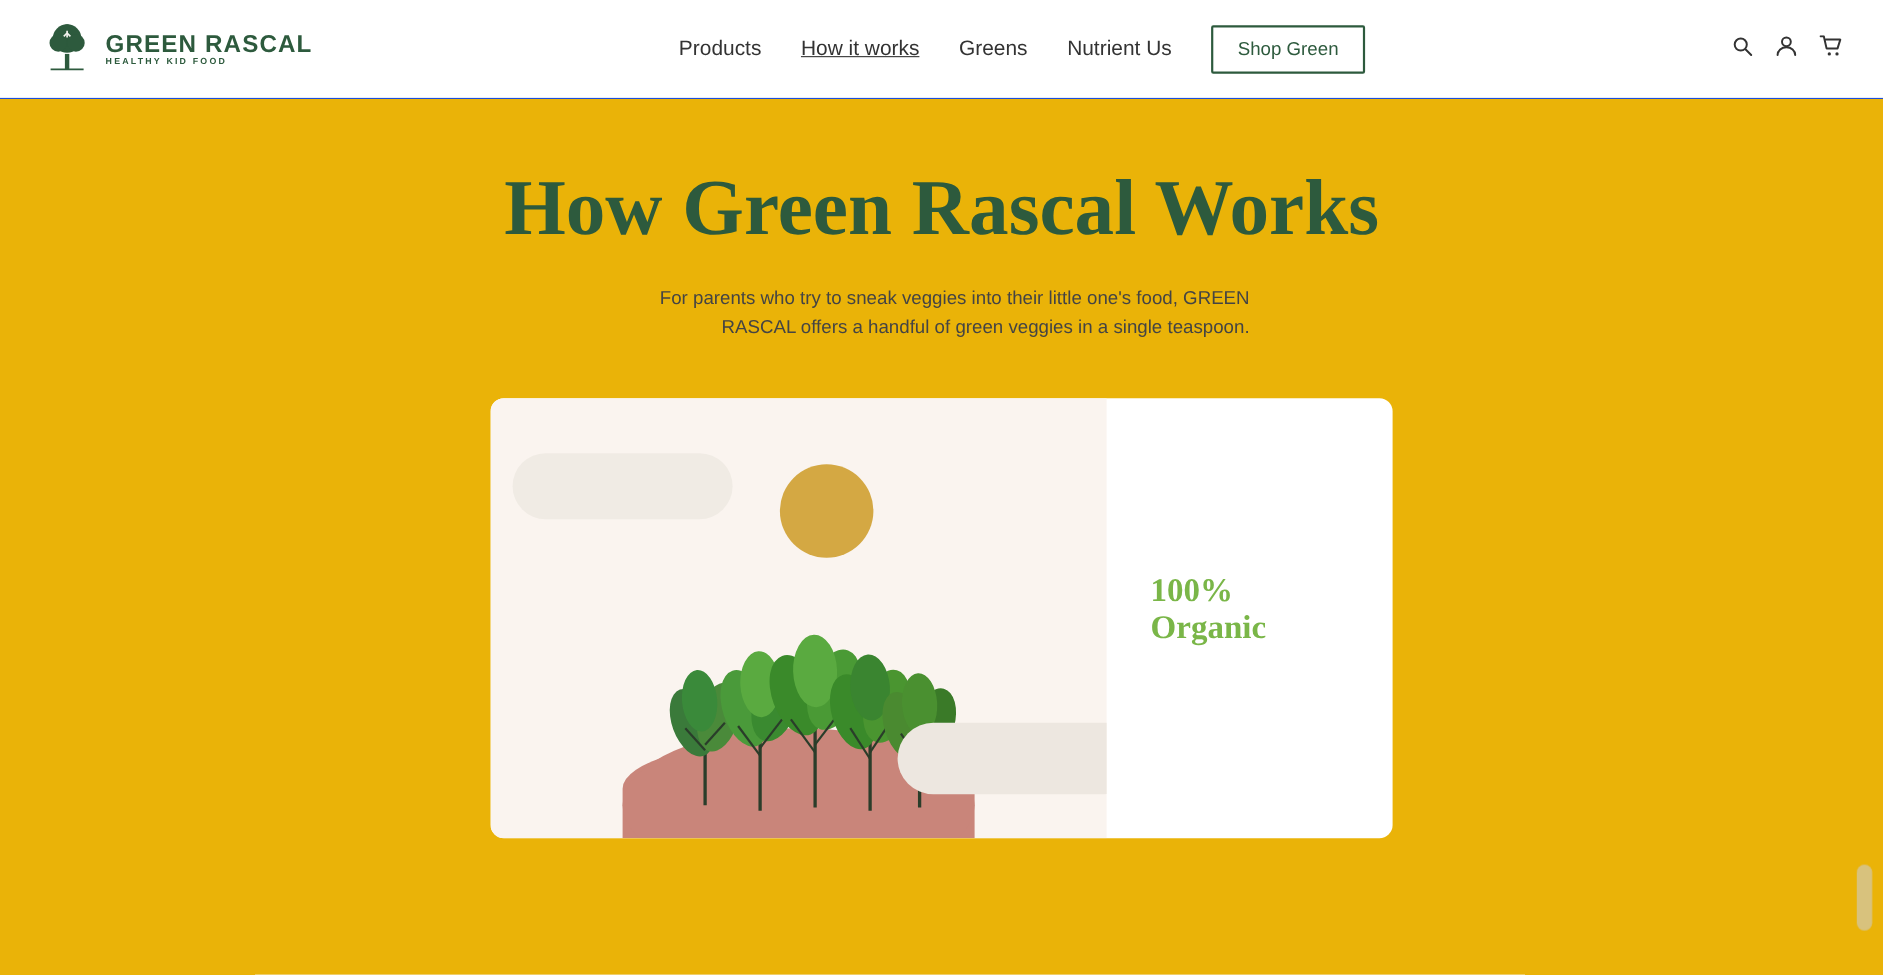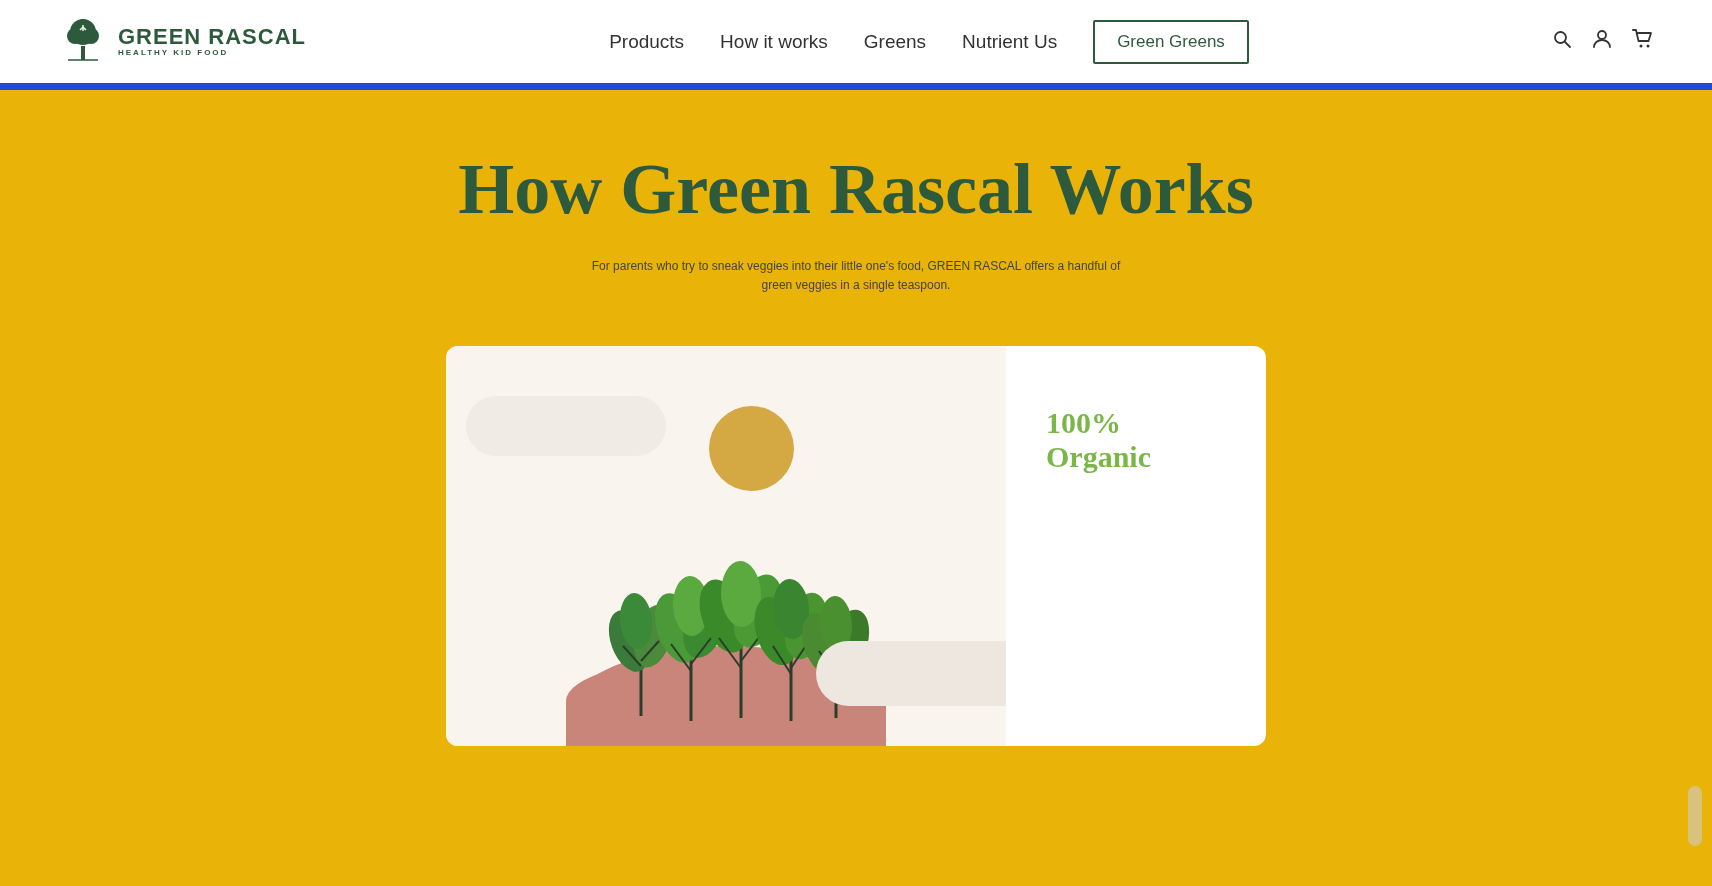--- a/index.html
+++ b/index.html
@@ -1,25 +1,25 @@
 <!DOCTYPE html>
 <html><head>
   <meta charset="utf-8">
   <style>
     * { margin: 0; padding: 0; box-sizing: border-box; }
     body { font-family: -apple-system, BlinkMacSystemFont, 'Segoe UI', sans-serif; background: #f5f4f0; }
 
     
     header {
       background: #fff;
-      border-bottom: 7px solid #1d4ed8;
+      border-bottom: 1px solid #1d4ed8;
       display: flex;
       align-items: center;
       justify-content: space-between;
-      padding: 0 58px;
+      padding: 0 36px;
       height: 90px;
     }
     .logo-area {
       display: flex;
       align-items: center;
       gap: 10px;
       text-decoration: none;
     }
     .logo-icon {
       width: 50px;
@@ -48,20 +48,21 @@
       align-items: center;
       gap: 36px;
     }
     nav a {
       text-decoration: none;
       color: #333;
       font-size: 19px;
       font-weight: 400;
     }
     nav a.active {
+      text-decoration: underline;
       font-weight: 500;
     }
     .shop-btn {
       border: 2px solid #2d5a3d;
       color: #2d5a3d;
       background: transparent;
       padding: 10px 22px;
       font-size: 17px;
       font-weight: 500;
       cursor: pointer;
@@ -89,22 +90,22 @@
     .page-title {
       text-align: center;
       font-size: 72px;
       font-weight: 700;
       color: #2d5a3d;
       font-family: 'Georgia', serif;
       margin-bottom: 28px;
       line-height: 1.1;
     }
     .page-subtitle {
-      text-align: center;
-      font-size: 12px;
+      text-align: right;
+      font-size: 17px;
       color: #444;
       max-width: 560px;
       margin: 0 auto 50px;
       line-height: 1.6;
     }
 
     
     .card-container {
       max-width: 820px;
       margin: 0 auto;
@@ -178,21 +179,21 @@
       transform: translateX(-50%);
       width: 330px;
       height: 300px;
     }
 
     
     .card-info {
       flex: 0 0 260px;
       padding: 60px 40px;
       display: flex;
-      flex-direction: row;
+      flex-direction: column;
       justify-content: center;
     }
     .card-badge {
       font-size: 30px;
       font-weight: 700;
       color: #7ab648;
       font-family: 'Georgia', serif;
       margin-bottom: 16px;
     }
     .card-description {
@@ -238,21 +239,21 @@
       <span class="logo-brand">GREEN RASCAL</span>
       <span class="logo-tagline">HEALTHY KID FOOD</span>
     </div>
   </a>
 
   <nav>
     <a href="#">Products</a>
     <a href="#" class="active">How it works</a>
     <a href="#">Greens</a>
     <a href="#">Nutrient Us</a>
-    <button class="shop-btn">Green Greens</button>
+    <button class="shop-btn">Shop Green</button>
   </nav>
 
   <div class="header-icons">
     <button class="icon-btn">
       <svg width="20" height="20" viewBox="0 0 20 20" fill="none" xmlns="http://www.w3.org/2000/svg">
         <circle cx="8.5" cy="8.5" r="5.5" stroke="#333" stroke-width="1.8"></circle>
         <line x1="13" y1="13" x2="18" y2="18" stroke="#333" stroke-width="1.8" stroke-linecap="round"></line>
       </svg>
     </button>
     <button class="icon-btn">

